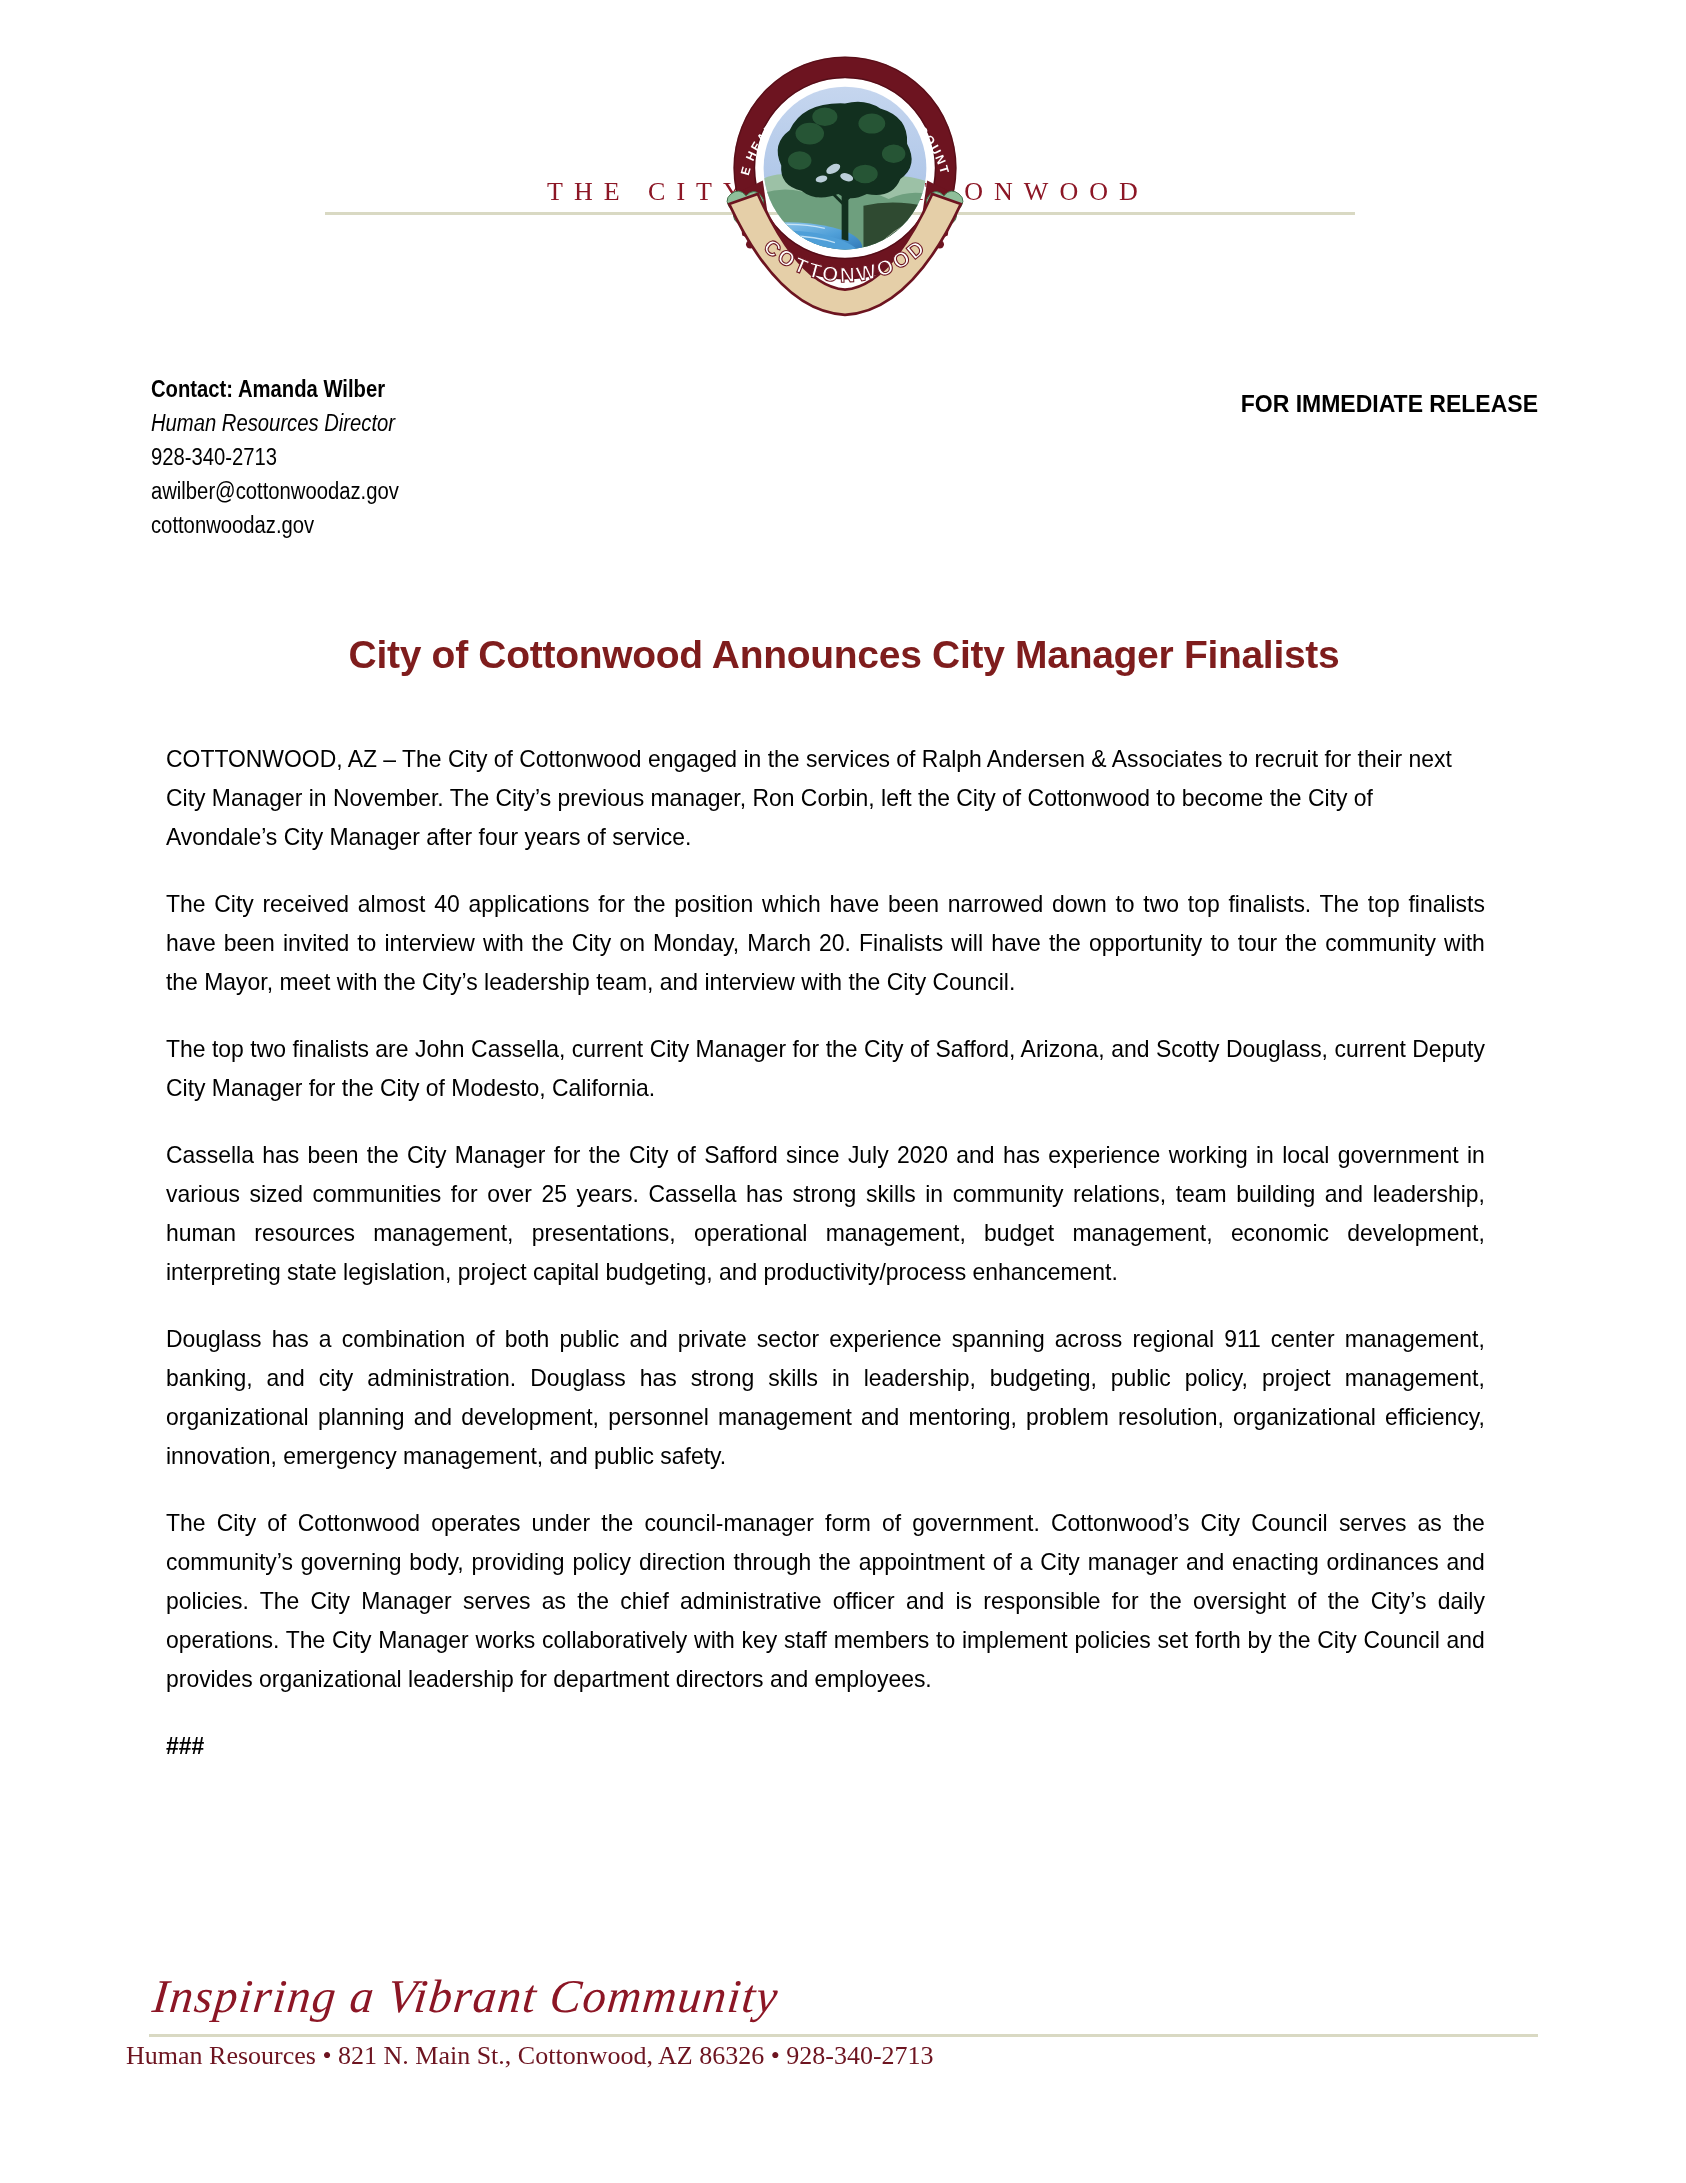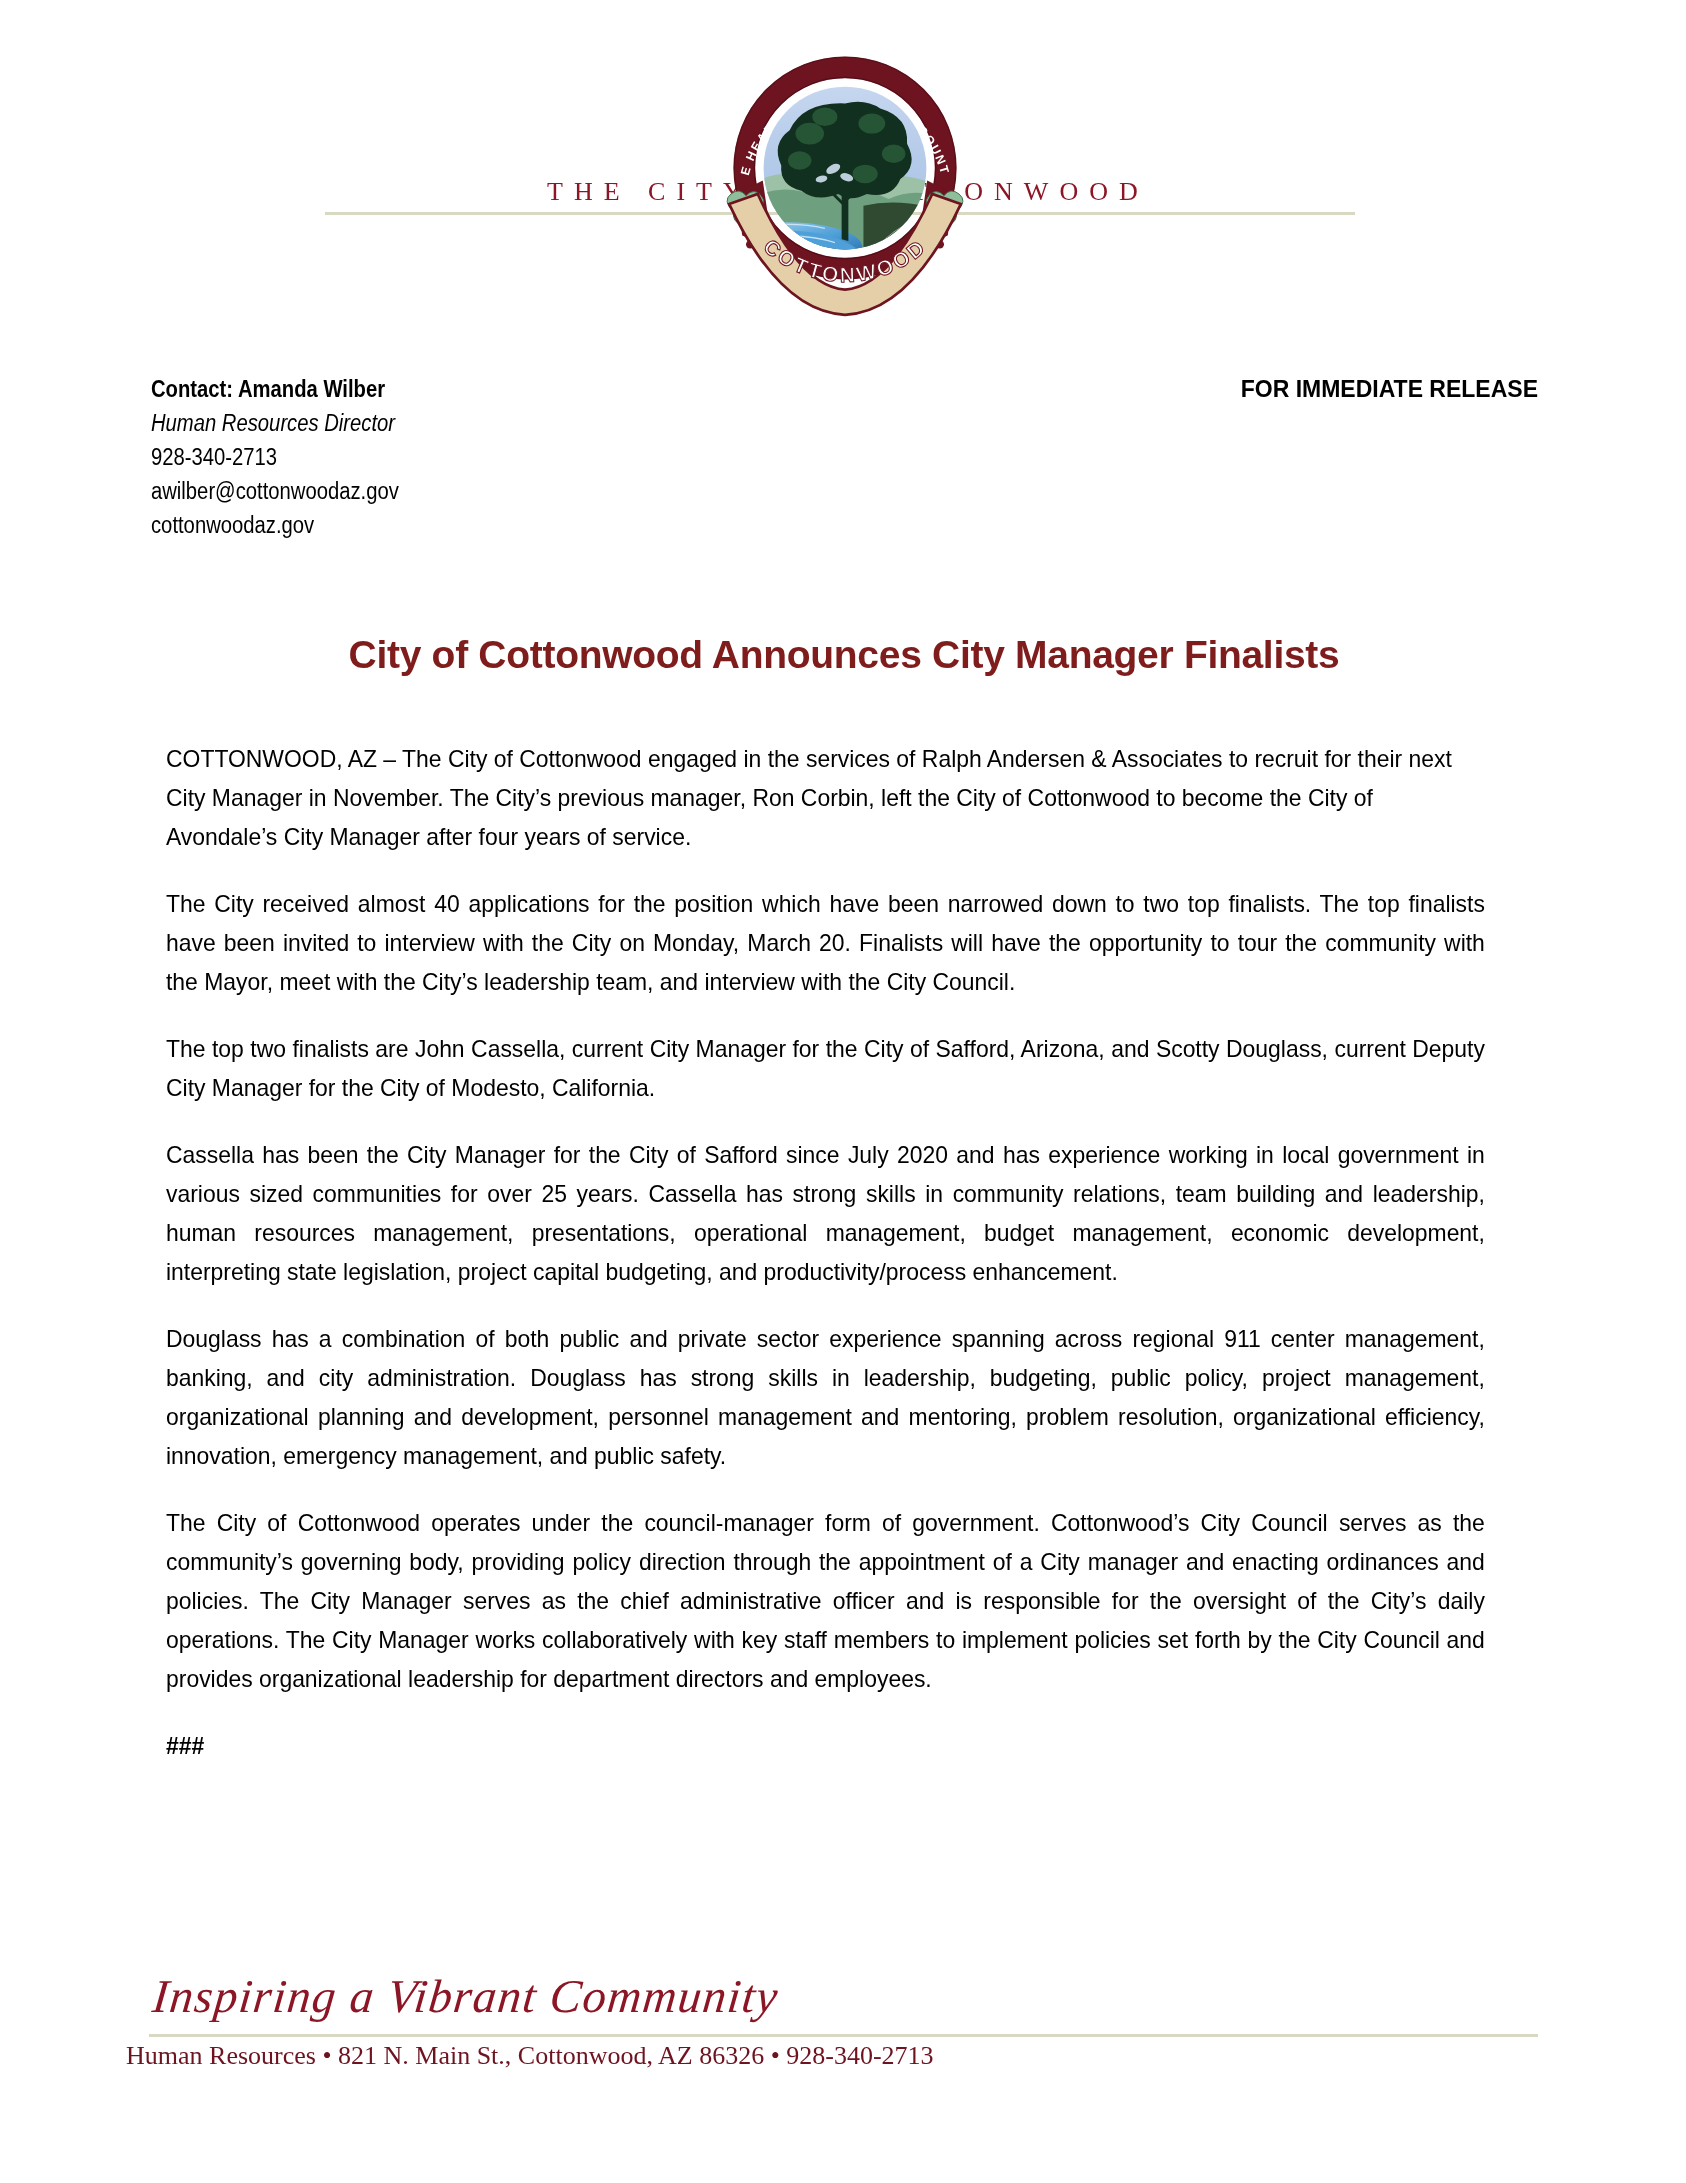--- a/index.html
+++ b/index.html
@@ -92,21 +92,21 @@
     position: absolute;
     right: 149px;
     top: 372px;
     width: 588px;
     text-align: right;
     font-family: "Liberation Sans", sans-serif;
     font-size: 23px;
     line-height: 34px;
     color: #000;
   }
-  .release-block .bold { font-weight: bold; }
+  .release-block .bold { font-weight: bold; margin-top: 15px; }
 
   
   .headline {
     position: absolute;
     left: 151px;
     top: 631px;
     width: 1386px;
     text-align: center;
     font-family: "Liberation Sans", sans-serif;
     font-weight: bold;

